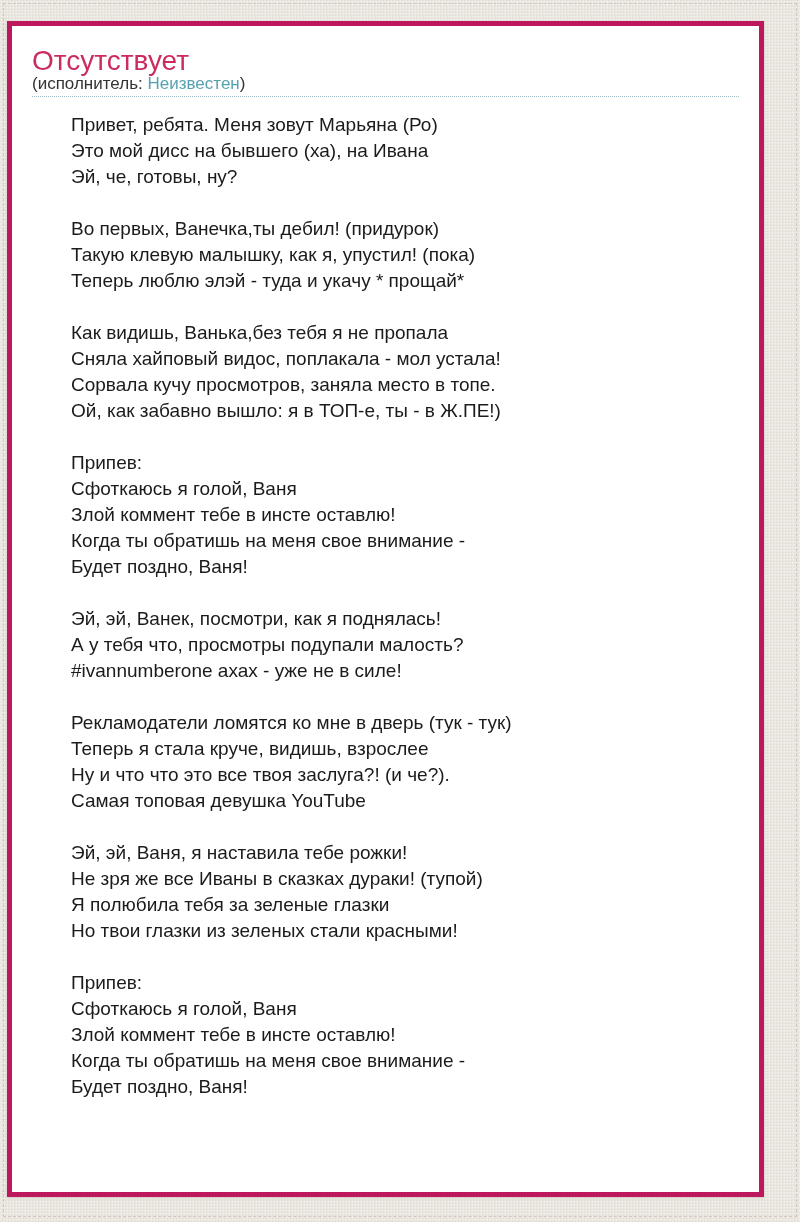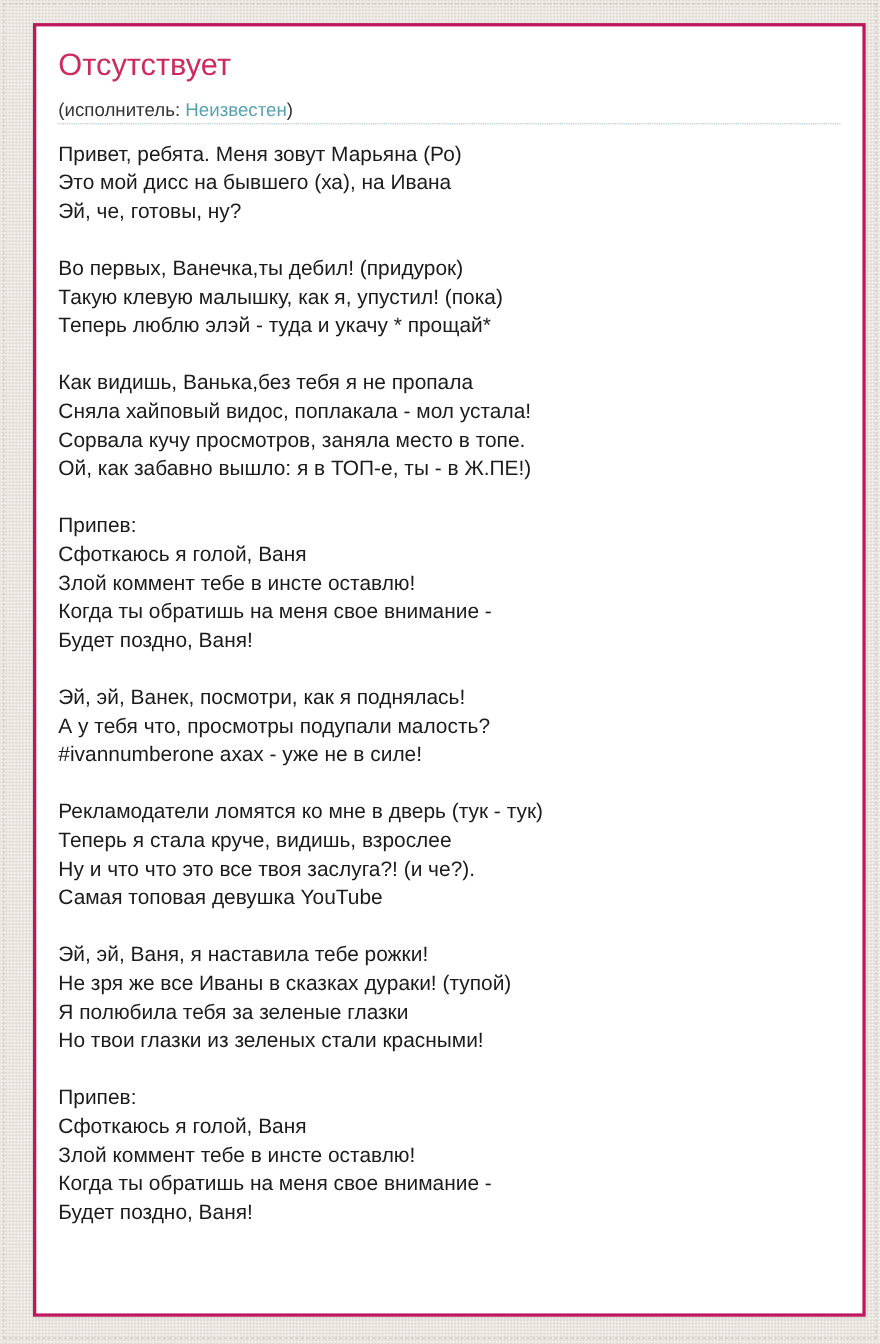--- a/index.html
+++ b/index.html
@@ -24,58 +24,59 @@
     position: absolute;
     left: 3px;
     top: 3px;
     right: 3px;
     bottom: 5px;
     border: 1px dashed #cfc9c1;
     pointer-events: none;
   }
   .card {
     position: absolute;
-    left: 30px;
+    left: 7px;
     top: 21px;
     width: 757px;
     height: 1176px;
     box-sizing: border-box;
     background: #ffffff;
-    border: 3px solid #be185d;
+    border: 5px solid #be185d;
     box-shadow: 0 1px 3px rgba(0,0,0,0.10);
     padding: 22px 20px 20px 20px;
   }
   h1.song-title {
     margin: 0;
     font-size: 28px;
     line-height: 26px;
     font-weight: normal;
     color: #cc2b5e;
   }
   .artist-line {
-    margin-top: 18px;
+    margin-top: 0;
     font-size: 17px;
     line-height: 20px;
     color: #333333;
     padding-bottom: 2px;
     border-bottom: 1px dotted #a4bdcb;
   }
   .artist-link {
     color: #57a2b1;
     text-decoration: none;
     cursor: pointer;
   }
   .lyrics {
     margin-top: 15px;
     font-size: 19px;
     line-height: 26px;
     color: #1b1b1b;
   }
   .stanza {
     margin-bottom: 26px;
+    margin-left: 39px;
   }
   .stanza:last-child {
     margin-bottom: 0;
   }
   .line {
     white-space: pre-wrap;
   }
 </style>
 </head>
 <body>

